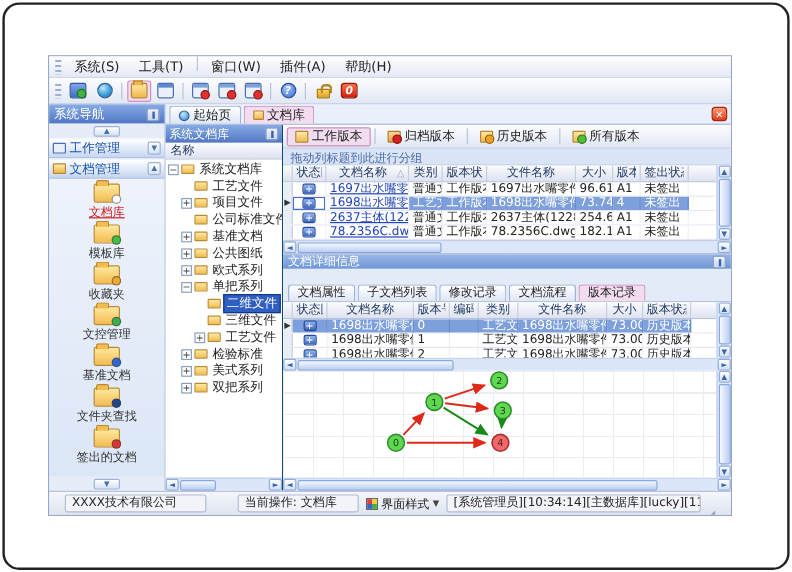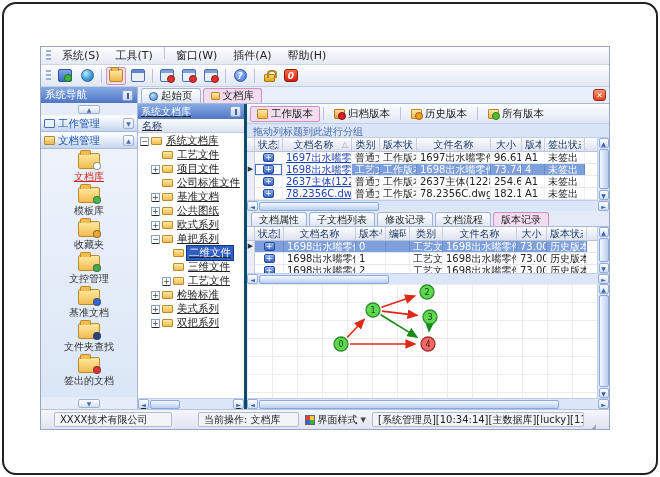--- a/index.html
+++ b/index.html
@@ -63,21 +63,21 @@
   .tab { height:15px; display:flex; align-items:center; gap:3px; padding:0 7px; font-size:10.5px; border:1px solid #9fb2d6; border-bottom:none; border-radius:3px 3px 0 0; background:linear-gradient(#ffffff,#dde6f4); }
   .tabactive { background:#f2dcef; border-color:#cf8fc0; }
   .tabico { width:9px; height:8px; border-radius:1px; }
   .start-ico { background:radial-gradient(circle at 35% 30%, #bfe9ff, #3f7fd8); border:1px solid #2a5f98; border-radius:50%; width:9px; height:9px; }
   .doc-ico { background:linear-gradient(#ffe9a8,#f0b84a); border:1px solid #b8862e; }
   .closebtn { position:absolute; right:3px; top:2px; width:13px; height:12px; background:linear-gradient(#ff9a70,#e04020); border:1px solid #a02810; border-radius:3px; color:#fff; font-size:8px; line-height:11px; text-align:center; font-weight:bold; }
 
   .panelsrow { flex:1; display:flex; min-height:0; }
 
   
-  .treepanel { width:109px; display:flex; flex-direction:column; border-right:3px solid #0c4a6e; background:#fff;text-decoration:underline; }
+  .treepanel { width:98px; display:flex; flex-direction:column; border-right:1px solid #0c4a6e; background:#fff; }
   .ptitle { height:15px; background:linear-gradient(#87abe4,#5076c4); color:#fff; font-size:10px; display:flex; align-items:center; padding:0 3px; }
   .ptitle span { flex:1; }
   .colhead { height:14px; background:linear-gradient(#fbfcfe,#dde2ef); border-bottom:1px solid #c3cada; font-size:10px; color:#223a66; padding:0 4px; line-height:13px; }
   .treebody { flex:1; overflow:hidden; padding-top:1px; }
   .trow { height:14px; display:flex; align-items:center; gap:2px; font-size:10.5px; white-space:nowrap; }
   .tgl { width:9px; height:9px; border:1px solid #8aa0c0; background:#fff; color:#444; font-size:8px; line-height:7px; text-align:center; flex:none; }
   .tglsp { width:9px; flex:none; }
   .tfold { width:11px; height:8px; background:linear-gradient(#ffe9a0,#f2bc50); border:1px solid #bb8a30; border-radius:1px; flex:none; }
   .tlabel { padding:0 2px; }
   .tsel { background:#2f5fc0; color:#fff; border:1px solid #16348a; }
@@ -116,21 +116,21 @@
   .gcell { font-size:10px; line-height:11px; padding:0 3px; border-right:1px solid #edf0f6; white-space:nowrap; overflow:hidden; flex:none; color:#222; }
   .ind { padding:0; text-align:center; font-size:7px; color:#333; background:#e9eef8; border-right:1px solid #c8cede; }
   .icoc { display:flex; align-items:center; justify-content:center; padding:0; }
   .stico { width:11px; height:9px; background:linear-gradient(#8fb4ee,#3a66c0); border:1px solid #26479a; border-radius:2px; color:#fff; font-size:8px; line-height:8px; text-align:center; }
   .link { color:#2143b8; text-decoration:underline; }
   .selcell { background:#7d9fdc; color:#fff; border-right-color:#6a8cc8; }
   .focusbox { box-shadow:inset 0 0 0 1px #4a6fd0; }
 
   .dtitle { height:13px; background:linear-gradient(#9ab7e8,#6d95d6); color:#fff; font-size:10px; display:flex; align-items:center; padding:0 4px; border-top:1px solid #a9b8d6; }
   .dtitle span { flex:1; }
-  .dtabs { height:16px; display:flex; align-items:flex-end; gap:2px; padding-left:4px; background:#e3ebf8; border-bottom:1px solid #a9b8d6; }
+  .dtabs { height:28px; display:flex; align-items:flex-end; gap:2px; padding-left:4px; background:#e3ebf8; border-bottom:1px solid #a9b8d6; }
   .dtab { height:14px; padding:0 7px; font-size:10px; line-height:13px; border:1px solid #9fb2d6; border-bottom:none; border-radius:3px 3px 0 0; background:linear-gradient(#ffffff,#dde6f4); }
   .dtabactive { background:#f2dcef; border-color:#cf8fc0; }
 
   .graphtitle { height:13px; background:linear-gradient(#f6f9fe,#dfe7f4); color:#2a3e66; font-size:10px; line-height:12px; padding:0 5px; border-top:1px solid #a9b8d6; border-bottom:1px solid #c4cee2; }
   .graphwrap { position:relative; flex:1; background:#fff; min-height:0; }
   .graphcanvas { position:absolute; inset:0 12px 0 0;
      background-image:repeating-linear-gradient(90deg,#ededed 0 1px,transparent 1px 25px),repeating-linear-gradient(#ededed 0 1px,transparent 1px 18px); }
 
   
   .dockrow { height:16px; background:#d9e4f4; border-top:1px solid #a9b8d6; display:flex; align-items:flex-start; padding-left:2px; }
@@ -483,20 +483,24 @@
               <span class="sthumb"></span>
               <span class="sarr">▼</span>
             </div>
           </div>
           <div class="hscroll">
             <span class="sarr">◄</span>
             <span class="sthumb" style="width:120px"></span>
             <span class="sarr" style="margin-left:auto">►</span>
           </div>
 
+          <div class="dtitle">
+            <span>文档详细信息</span>
+            <div class="pinbtn"></div>
+          </div>
           <div class="dtabs">
               <div class="dtab">文档属性</div>
               <div class="dtab">子文档列表</div>
               <div class="dtab">修改记录</div>
               <div class="dtab">文档流程</div>
               <div class="dtab dtabactive">版本记录</div>
             </div>
           <div class="gridwrap">
             <div class="ghead">
                 <div class="hcell" style="width: 8px;"></div>

